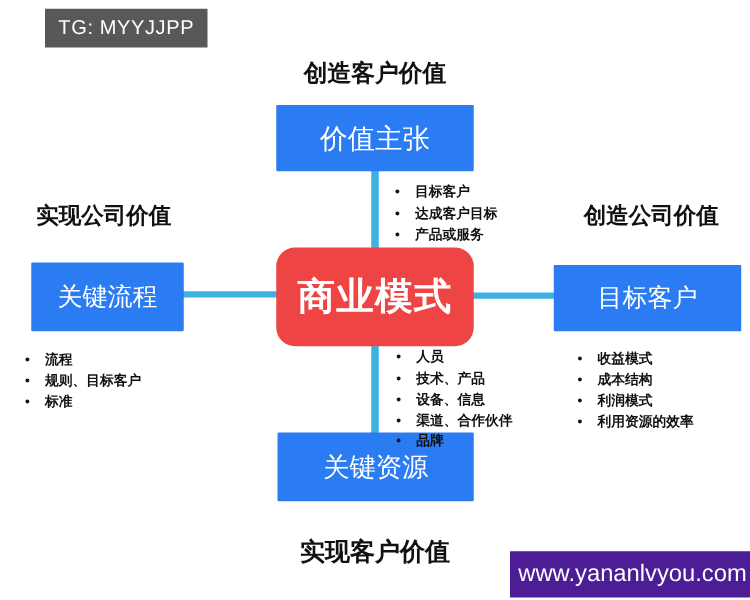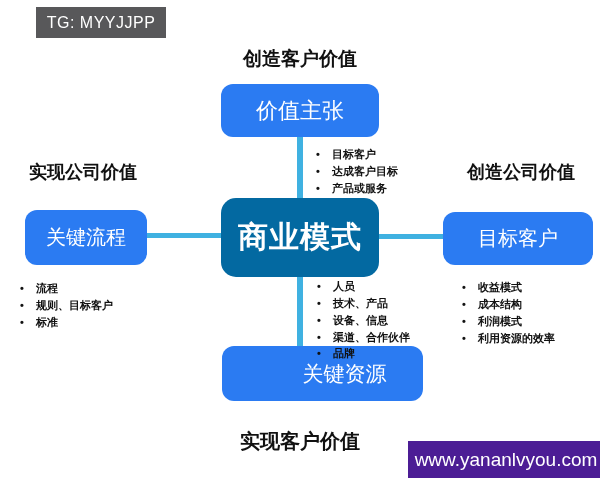--- a/index.html
+++ b/index.html
@@ -9,27 +9,27 @@
   .badge{position:absolute;color:#ffffff;display:flex;align-items:center;justify-content:center;}
   .badge-tl{left:8px;top:7px;width:130px;height:31px;background:#58585a;font-size:16px;letter-spacing:.5px;margin-left:28px;}
   .badge-br{left:408px;top:441px;width:196px;height:37px;background:#4c1d95;font-size:19px;}
 
   .heading{position:absolute;color:#111111;font-weight:bold;text-align:center;}
   .heading-top{left:0;top:46px;width:600px;font-size:19px;}
   .heading-left{left:12px;top:160px;width:142px;font-size:18px;}
   .heading-right{left:450px;top:160px;width:142px;font-size:18px;}
   .heading-bottom{left:0;top:405px;width:600px;font-size:20px;margin-top:23px;}
 
-  .node{position:absolute;display:flex;align-items:center;justify-content:center;color:#ffffff;border-radius:12px;}
+  .node{position:absolute;display:flex;align-items:center;justify-content:center;color:#ffffff;border-radius:1px;}
   .node-blue{background:#2b7bf2;}
   .node-top{left:221px;top:84px;width:158px;height:53px;font-size:22px;}
   .node-left{left:3px;top:210px;width:122px;height:55px;font-size:20px;margin-left:22px;}
   .node-right{left:443px;top:212px;width:150px;height:53px;font-size:20px;}
-  .node-bottom{left:222px;top:346px;width:157px;height:55px;font-size:21px;padding-left:44px;}
-  .node-center{left:221px;top:198px;width:158px;height:79px;background:#0369a1;border-radius:15px;
+  .node-bottom{left:222px;top:346px;width:157px;height:55px;font-size:21px;}
+  .node-center{left:221px;top:198px;width:158px;height:79px;background:#ef4444;border-radius:15px;
                font-size:30px;font-weight:bold;letter-spacing:1px;justify-content:center;}
 
   .connector{position:absolute;background:#3fb1e1;}
   .conn-top{left:297px;top:136px;width:6px;height:63px;}
   .conn-bottom{left:297px;top:276px;width:6px;height:71px;}
   .conn-left{left:146px;top:233px;width:77px;height:5px;}
   .conn-right{left:377px;top:234px;width:67px;height:5px;}
 
   .bullets{position:absolute;margin:0;padding:0;list-style:none;color:#111111;font-size:11px;font-weight:bold;line-height:1.35;}
   .bullets li{display:flex;align-items:flex-start;margin-bottom:2px;}

